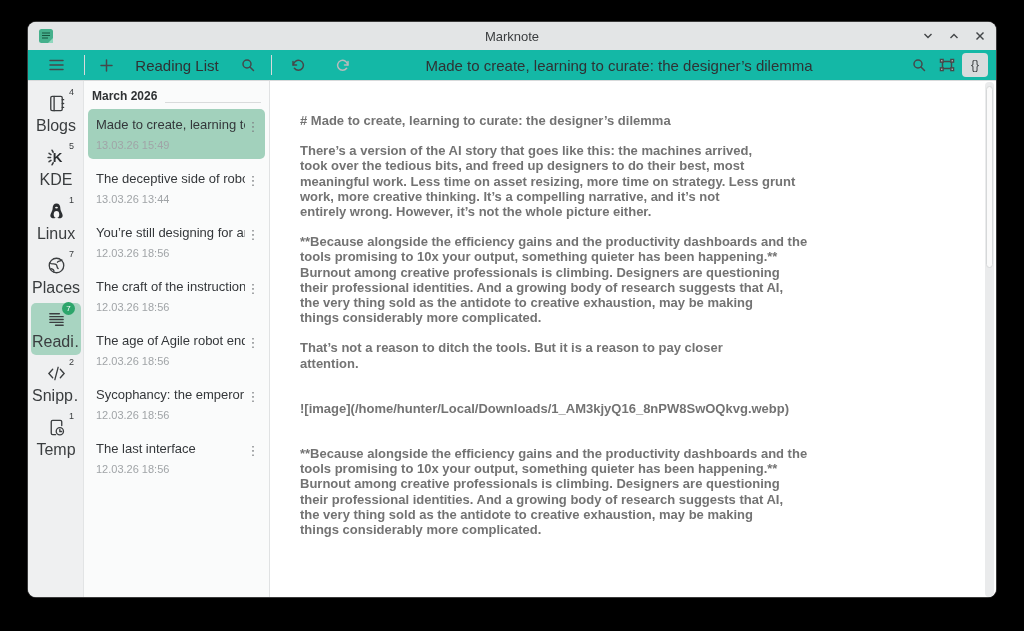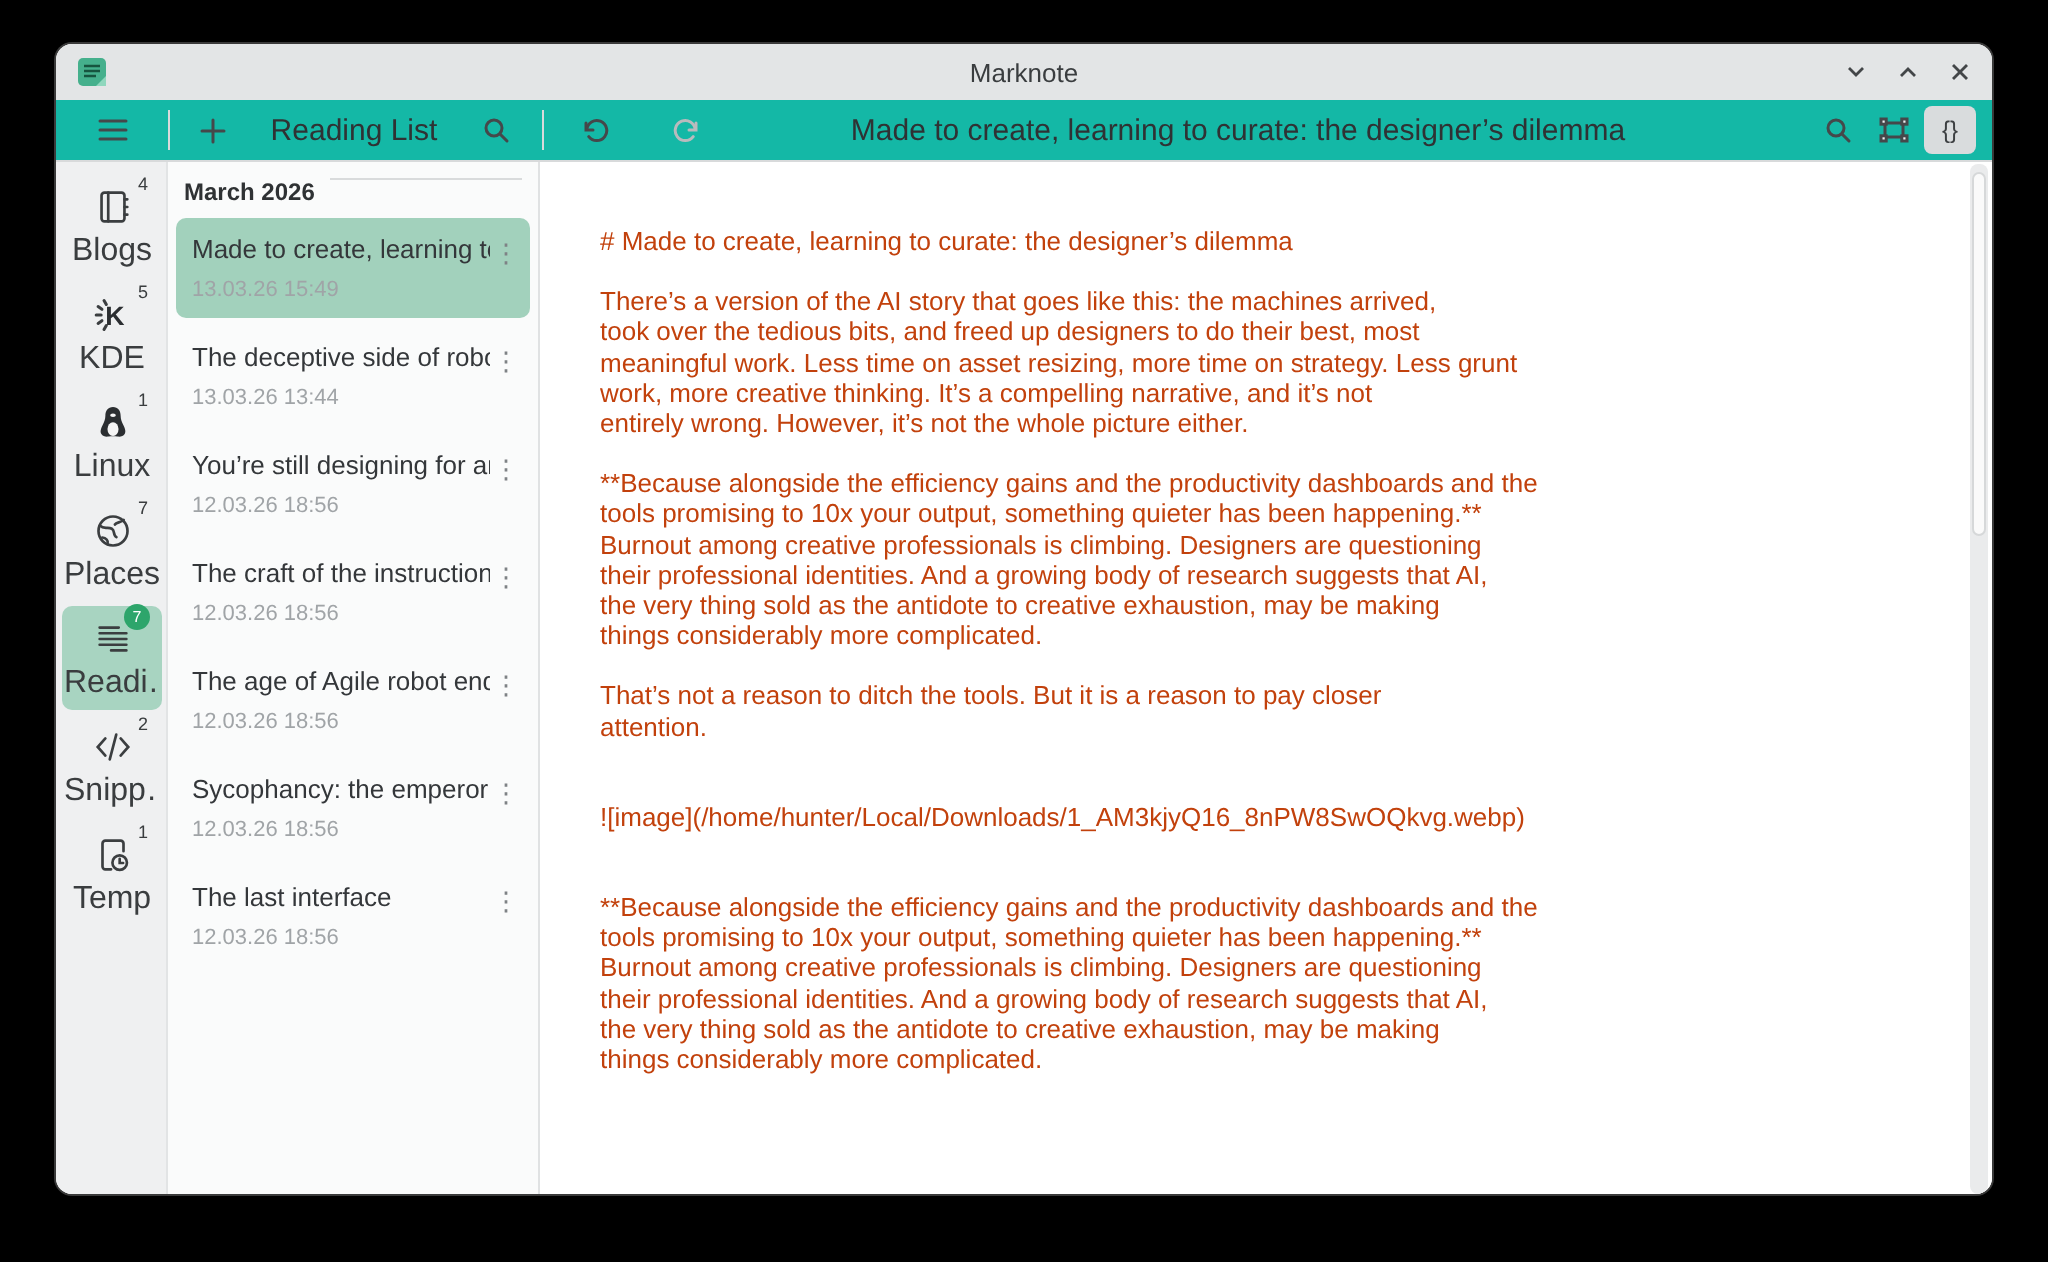--- a/index.html
+++ b/index.html
@@ -48,35 +48,35 @@
     align-items:center; justify-content:center; }
   .sb-iconwrap svg { stroke:#3b3e40; fill:none; stroke-width:1.4; stroke-linecap:round; }
   .sb-badge { position:absolute; top:-4px; right:-6px; font-size:9px; color:#3a3d3f; }
   .sb-badge.green { background:#2da56b; color:#fff; width:13px; height:13px; border-radius:50%;
     display:flex; align-items:center; justify-content:center; font-size:8px; top:-5px; right:-7px; }
   .sb-label { font-size:16px; color:#3a3d3f; margin-top:2px; max-width:48px;
     overflow:hidden; white-space:nowrap; }
   
   .notelist { width:186px; background:#fafbfb; border-right:1px solid #e0e2e3;
     padding:8px 4px 0 4px; flex:0 0 auto; }
-  .nl-header { display:flex; align-items:flex-start; margin:0 4px 6px 4px; }
+  .nl-header { display:flex; align-items:flex-end; margin:0 4px 6px 4px; }
   .nl-header-text { font-size:12px; font-weight:bold; color:#2f3234; white-space:nowrap; }
   .nl-header-line { flex:1; height:1px; background:#d9dbdc; margin-left:8px; }
   .nl-item { height:50px; border-radius:5px; margin-bottom:4px; padding:8px 4px 0 8px;
     display:flex; cursor:pointer; }
   .nl-item.selected { background:#a2d1bc; }
   .nl-text { flex:1; min-width:0; }
   .nl-title { font-size:13px; color:#34373a; white-space:nowrap; overflow:hidden; }
   .nl-date { font-size:11px; color:#a0a4a7; margin-top:7px; }
   .nl-menu { flex:0 0 auto; width:16px; color:#7e8285; font-size:13px; text-align:center;
     padding-top:2px; cursor:pointer; }
   
   .content { flex:1; background:#ffffff; position:relative; min-width:0; overflow:hidden; }
-  .editor { padding:32px 40px 0 30px; font-size:13px; line-height:15.2px; color:#c2410c;
-    cursor:text; }
+  .editor { padding:32px 40px 0 30px; font-size:13px; line-height:15.2px; color:#737373;
+    cursor:text;font-weight:bold; }
   .editor p { white-space:pre-line; margin:15px 0; }
   .editor p:first-child { margin-top:0; }
   .editor p.img-line { margin:30px 0; }
   
   .scrollbar { position:absolute; top:1px; right:2px; bottom:0; width:9px; background:#eaebec;
     border-radius:4px; }
   .scroll-thumb { position:absolute; top:4px; left:1px; width:7px; height:182px;
     background:#fafafa; border:1px solid #d6d8d9; border-radius:4px; cursor:grab; }
 </style>
 </head>

